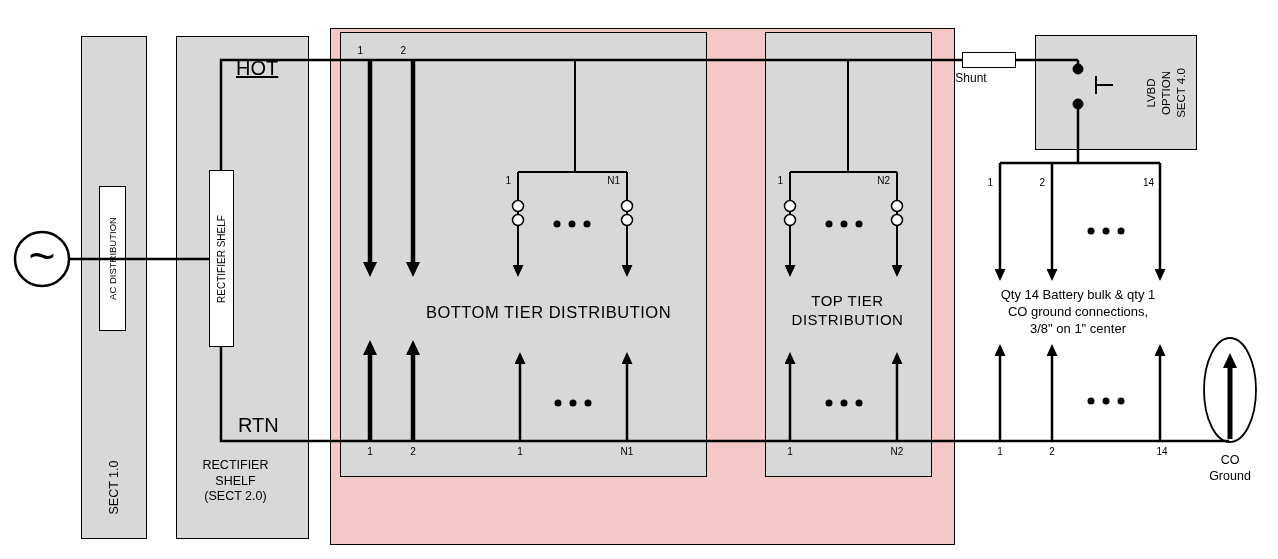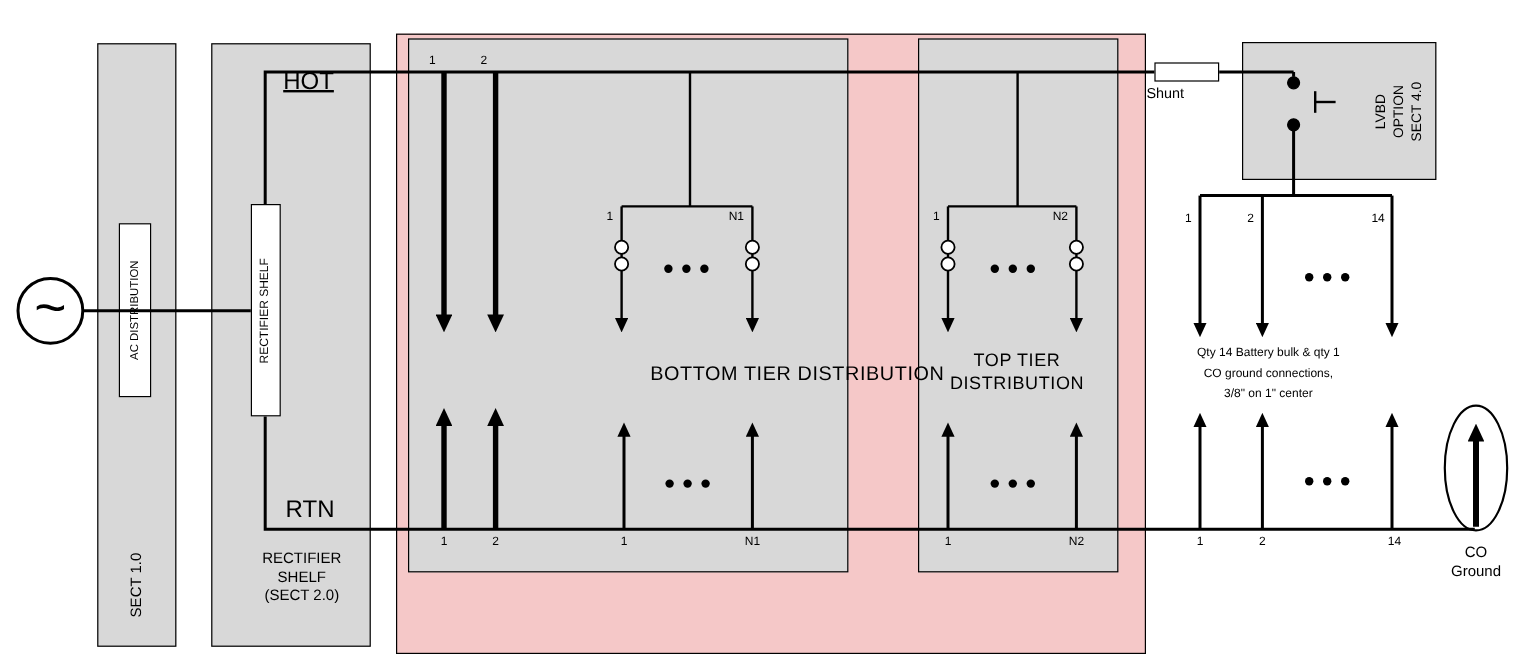--- a/index.html
+++ b/index.html
@@ -157,26 +157,26 @@
   </svg>
 
   <div class="lbl ctr" style="left:20px; top:230px; width:44px; height:52px; font-size:46px; line-height:52px;">~</div>
 
   <div class="lbl ctr rot" style="left:79px; top:480px; width:70px; height:15px; font-size:12.5px; line-height:15px;">SECT 1.0</div>
   <div class="lbl ctr rot" style="left:47px; top:252px; width:131px; height:13px; font-size:9.5px; line-height:13px;">AC DISTRIBUTION</div>
 
   <div class="lbl ctr rot" style="left:142px; top:253px; width:159px; height:12px; font-size:10px; line-height:12px;">RECTIFIER SHELF</div>
   <div class="lbl big" style="left:236px; top:57px;text-decoration:underline;">HOT</div>
   <div class="lbl big" style="left:238px; top:414px;">RTN</div>
-  <div class="lbl ctr" style="left:176px; top:458px; width:119px; font-size:12.5px; line-height:15.5px;margin-left:16px;">RECTIFIER
+  <div class="lbl ctr" style="left:176px; top:458px; width:119px; font-size:12.5px; line-height:15.5px;">RECTIFIER
 SHELF
 (SECT 2.0)</div>
 
 
-  <div class="lbl ctr title" style="left:354px; top:303px; width:433px; font-size:16.5px;text-align:right;">BOTTOM TIER DISTRIBUTION</div>
+  <div class="lbl ctr title" style="left:332px; top:303px; width:433px; font-size:16.5px;">BOTTOM TIER DISTRIBUTION</div>
   <div class="lbl ctr title" style="left:765px; top:291px; width:165px; font-size:15px; line-height:19px;">TOP TIER
 DISTRIBUTION</div>
 
   <div class="lbl num ra" style="left:345px; top:45px; width:18px;">1</div>
   <div class="lbl num ra" style="left:388px; top:45px; width:18px;">2</div>
   <div class="lbl num ra" style="left:493px; top:175px; width:18px;">1</div>
   <div class="lbl num ra" style="left:594px; top:175px; width:26px;">N1</div>
   <div class="lbl num ctr" style="left:360px; top:446px; width:20px;">1</div>
   <div class="lbl num ctr" style="left:403px; top:446px; width:20px;">2</div>
   <div class="lbl num ctr" style="left:510px; top:446px; width:20px;">1</div>
@@ -188,21 +188,21 @@
   <div class="lbl num ctr" style="left:882px; top:446px; width:30px;">N2</div>
 
   <div class="lbl ctr" style="left:944px; top:71px; width:54px; font-size:12px;">Shunt</div>
   <div class="lbl ctr rot" style="left:1127px; top:70px; width:80px; height:46px; font-size:11.5px; line-height:15px;">LVBD
 OPTION
 SECT 4.0</div>
 
   <div class="lbl num ra" style="left:975px; top:177px; width:18px;">1</div>
   <div class="lbl num ra" style="left:1027px; top:177px; width:18px;">2</div>
   <div class="lbl num ra" style="left:1130px; top:177px; width:24px;">14</div>
-  <div class="lbl ctr" style="left:954px; top:286px; width:206px; font-size:10px; line-height:17px;">Qty 14 Battery bulk &amp; qty 1
+  <div class="lbl ctr" style="left:975px; top:286px; width:206px; font-size:13px; line-height:17px;">Qty 14 Battery bulk &amp; qty 1
 CO ground connections,
 3/8" on 1" center</div>
   <div class="lbl num ctr" style="left:990px; top:446px; width:20px;">1</div>
   <div class="lbl num ctr" style="left:1042px; top:446px; width:20px;">2</div>
   <div class="lbl num ctr" style="left:1150px; top:446px; width:24px;">14</div>
 
   <div class="lbl ctr" style="left:1202px; top:452px; width:56px; font-size:12.5px; line-height:16px;">CO
 Ground</div>
 
 </div>

